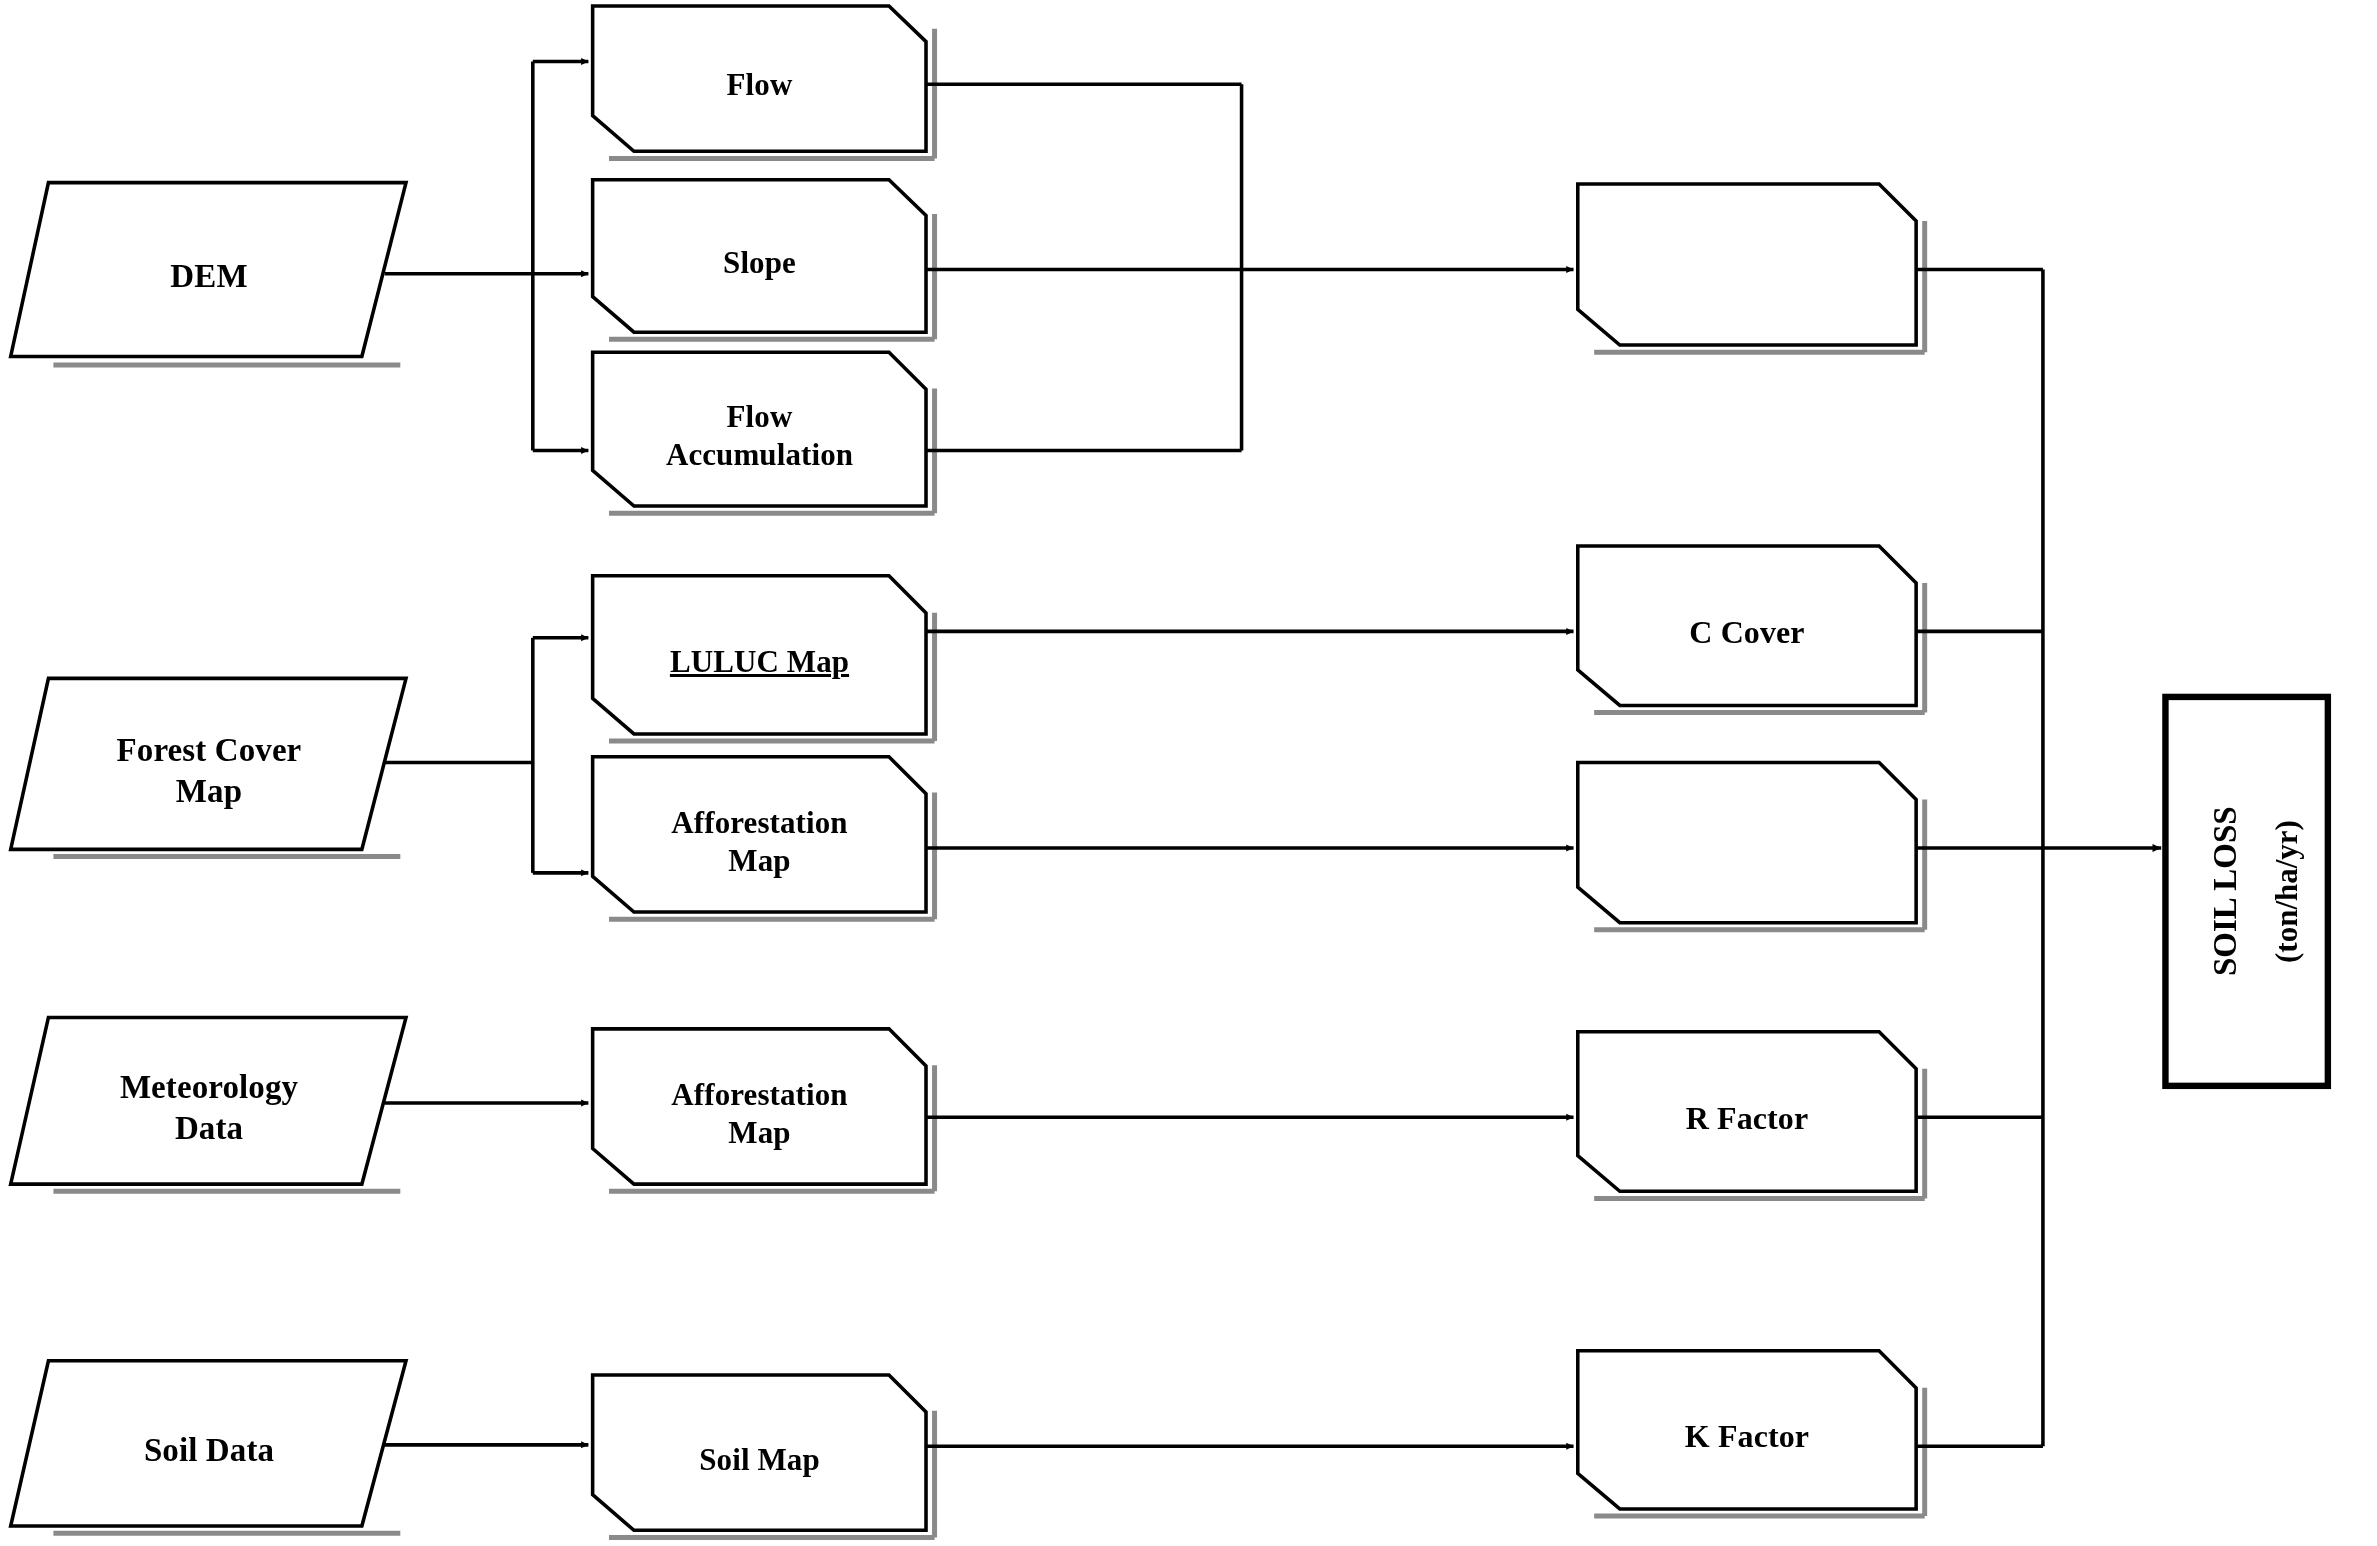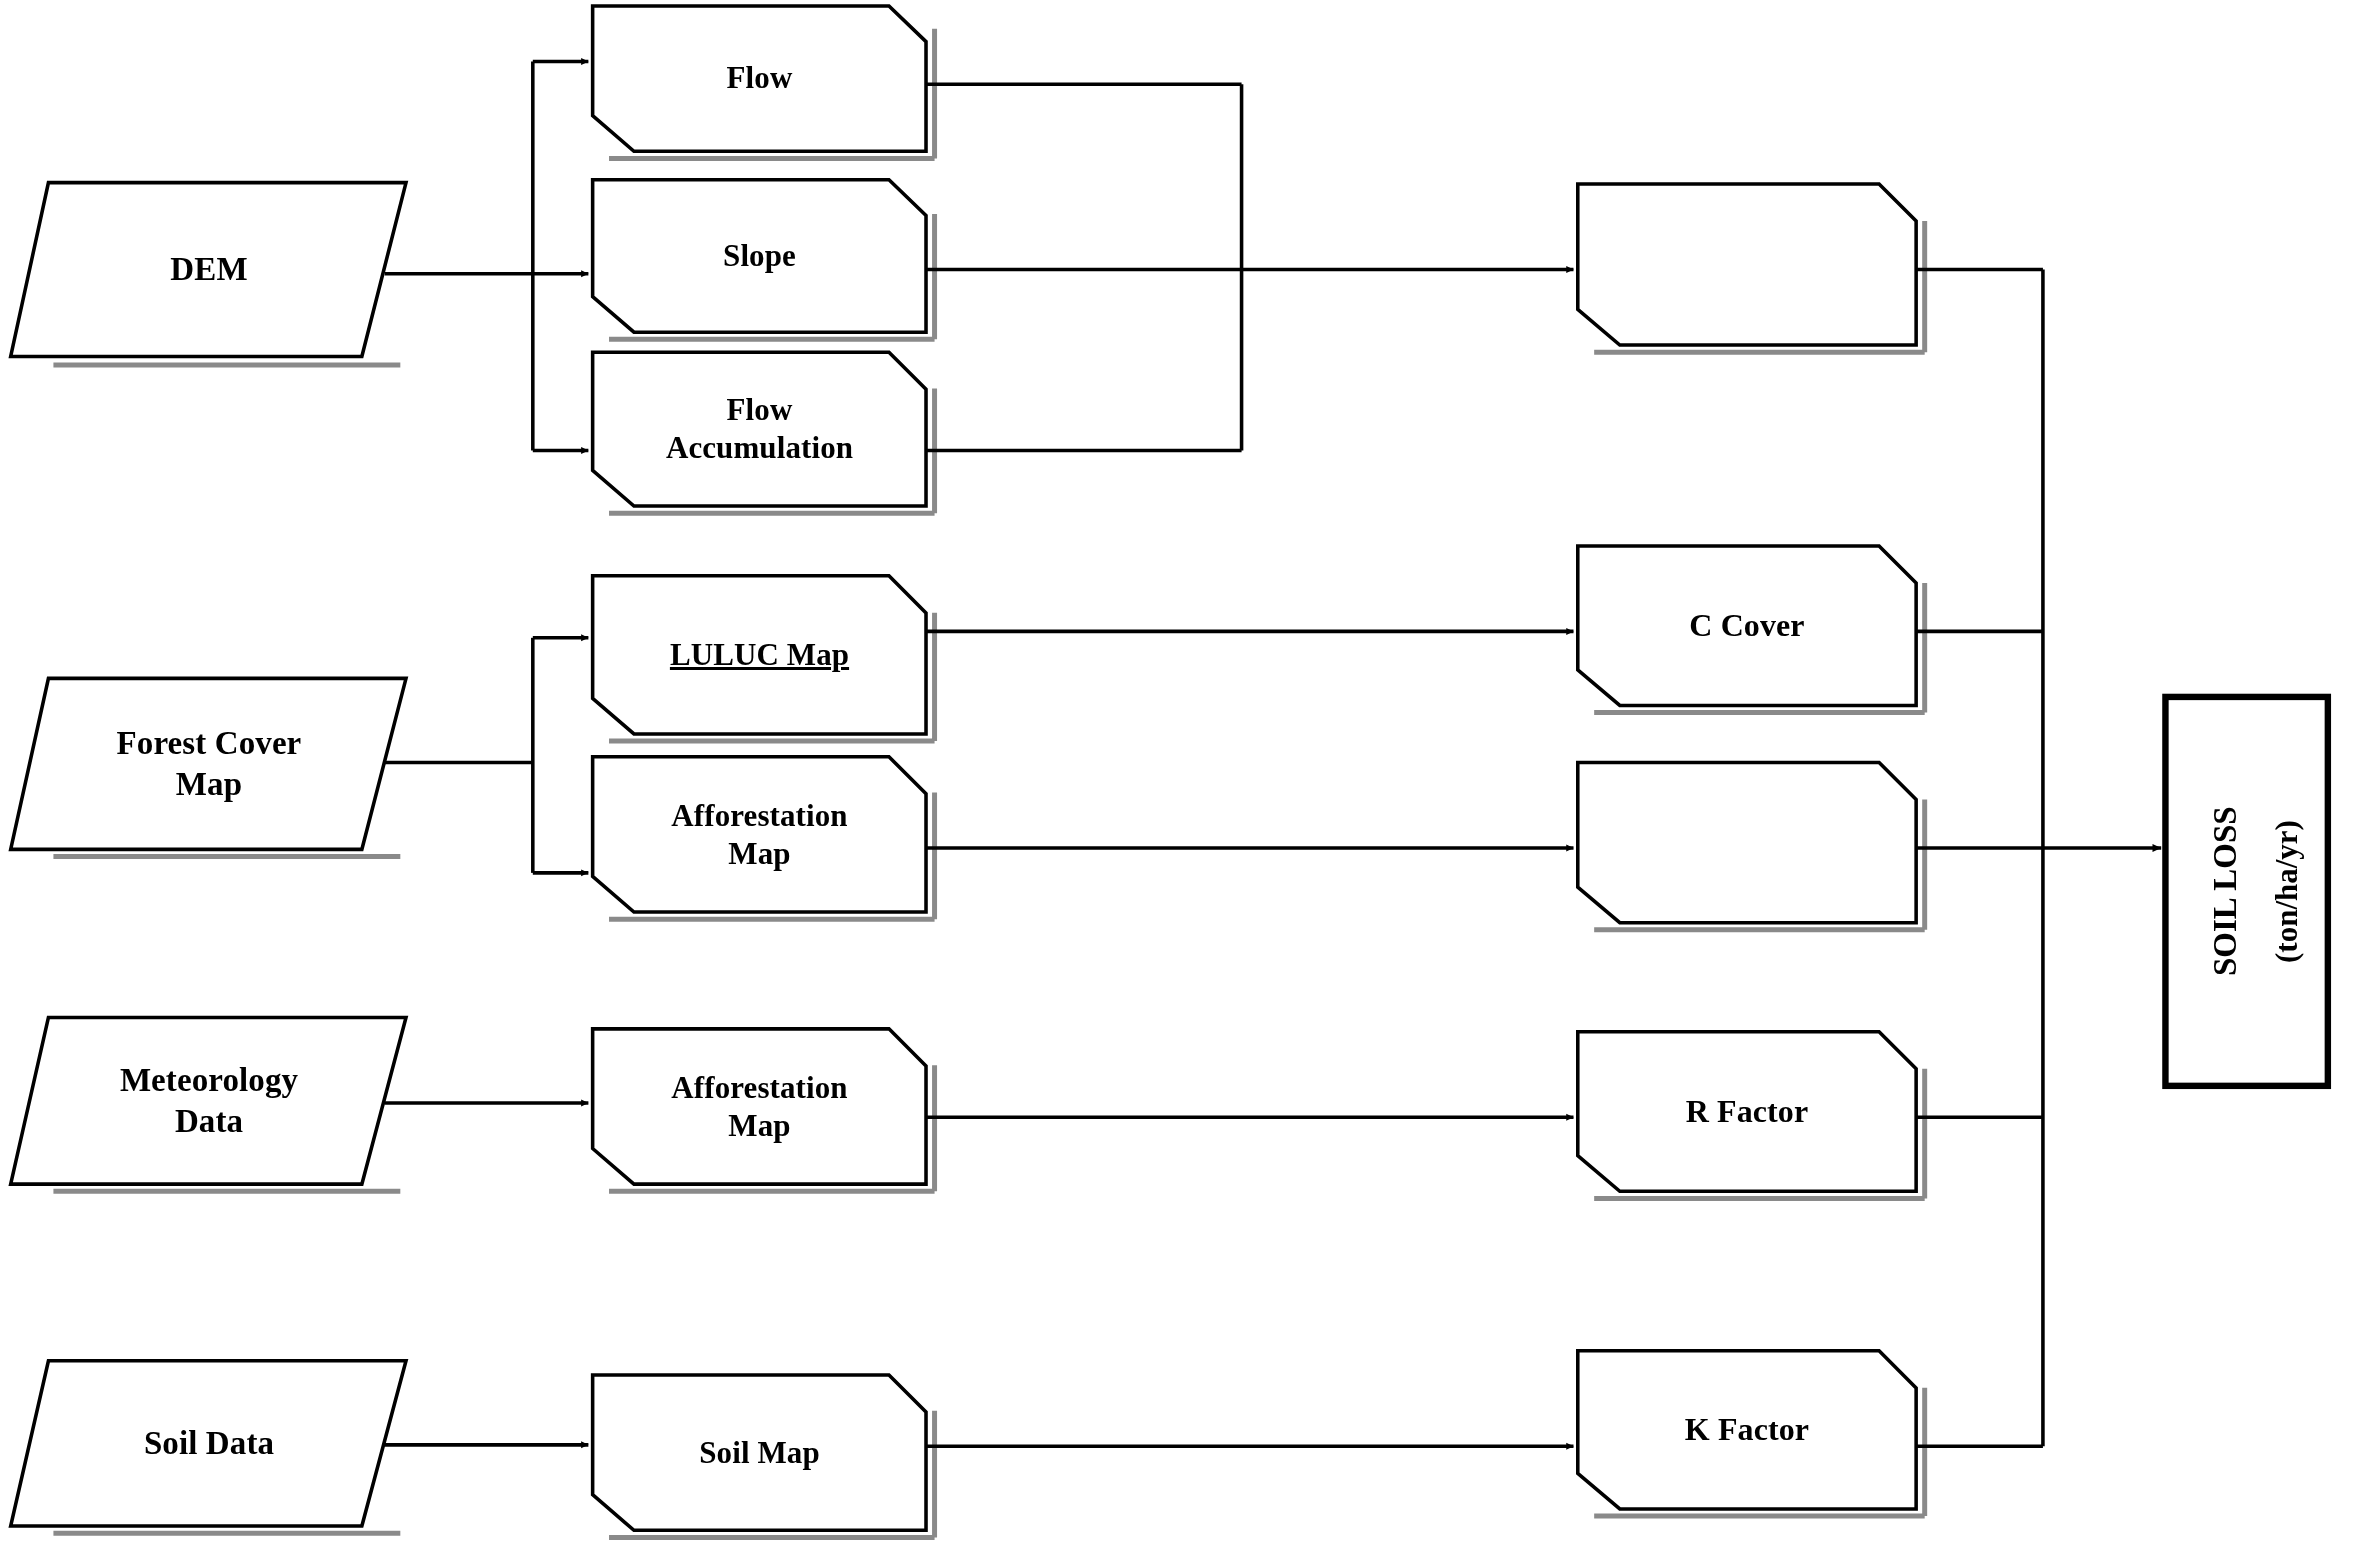--- a/index.html
+++ b/index.html
@@ -15,20 +15,21 @@
   
   .node-label{
     position:absolute;
     display:flex;align-items:center;justify-content:center;
     text-align:center;
     font-weight:bold;
     color:#000;
     line-height:1.22;
     white-space:pre-line;
     letter-spacing:0.1px;
+    margin-top:7px;
   }
   .t-src{font-size:33px;}
   .t-proc{font-size:31px;}
   .t-fact{font-size:32px;}
 
   .vert-text{
     position:absolute;
     display:flex;align-items:center;justify-content:center;
     writing-mode:vertical-rl;
     transform:rotate(180deg);

